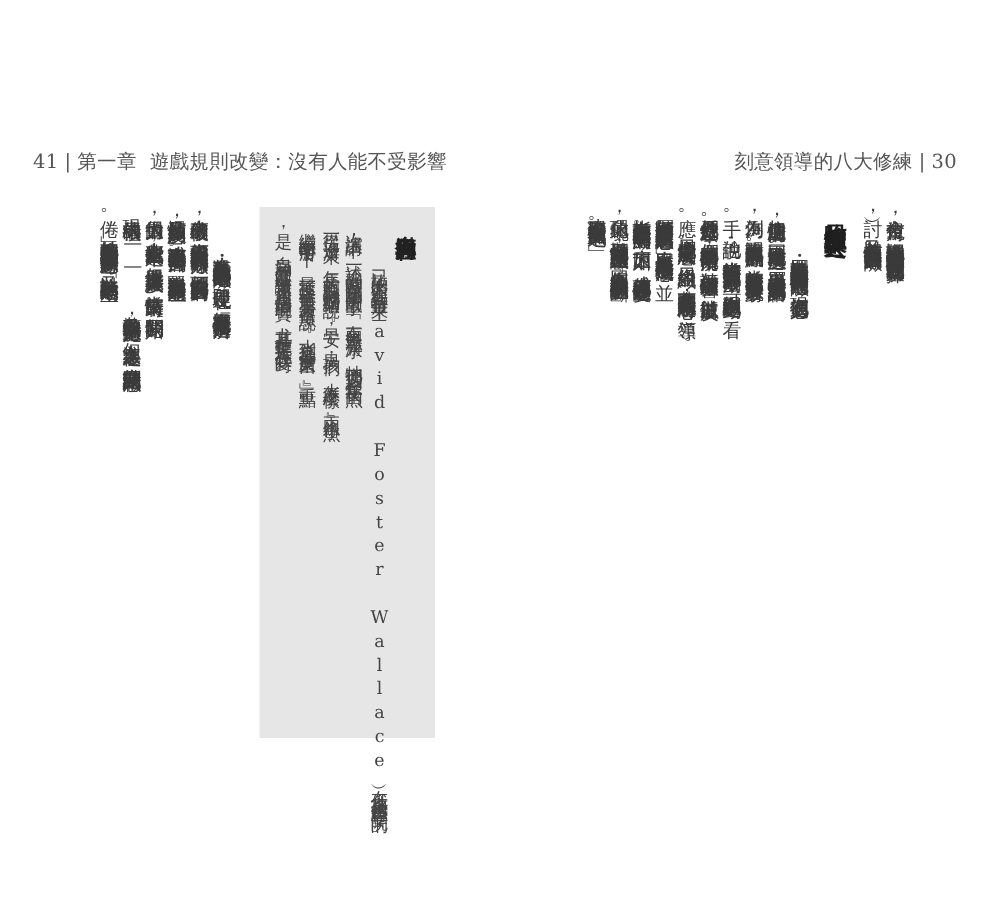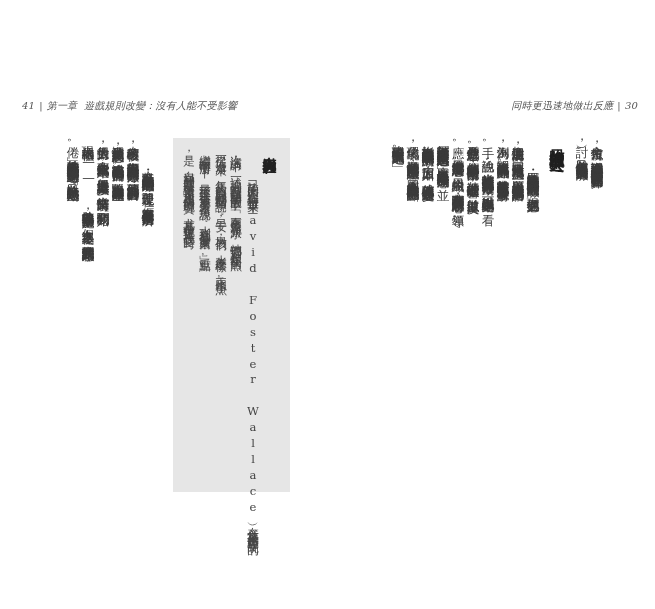--- a/index.html
+++ b/index.html
@@ -1,20 +1,20 @@
 <!DOCTYPE html>
 <html><head>
 <meta charset="utf-8">
 <style>
   html, body { margin: 0; padding: 0; background: #ffffff; }
   body { width: 655px; height: 609px; position: relative; overflow: hidden;
          font-family: "DejaVu Serif", "Liberation Serif", serif; color: #3a3a3a; }
   .spread { position: absolute; left: 0; top: 0; width: 655px; height: 609px; background: #fff; }
-  .running-head { position: absolute; top: 99px; font-size: 10px; color: #555; white-space: nowrap;
-                  font-family: "DejaVu Serif", serif; letter-spacing: 0.2px; font-style: italic; }
+  .running-head { position: absolute; top: 99px; font-size: 13px; color: #555; white-space: nowrap;
+                  font-family: "DejaVu Serif", serif; letter-spacing: 0.2px; }
   .running-head.left { left: 22px; }
   .running-head.right { right: 17px; }
   .sep { margin: 0 4px; }
   .col { position: absolute; writing-mode: vertical-rl; text-orientation: upright;
          font-size: 12.6px; line-height: 15px; letter-spacing: 0.45px; white-space: nowrap;
          color: #3b3b3b; }
   .col.indent { padding-top: 26px; }
   .heading { position: absolute; writing-mode: vertical-rl; text-orientation: upright;
              font-family: "DejaVu Sans", sans-serif; font-weight: bold; font-size: 15px;
              letter-spacing: 1px; color: #1f1f1f; white-space: nowrap; }
@@ -28,21 +28,21 @@
 </style>
 </head>
 <body>
 
 <div class="spread">
 
   <div class="running-head left">
     <span>41</span><span class="sep">|</span><span>第一章</span>&nbsp;&nbsp;<span>遊戲規則改變：沒有人能不受影響</span>
   </div>
   <div class="running-head right">
-    <span>同時更迅速地做出反應</span><span class="sep">|</span><span>30</span>
+    <span>刻意領導的八大修練</span><span class="sep">|</span><span>30</span>
   </div>
 
   <div class="col" style="left:590px; top:136px;">全方位視角，認識這個事實有助於我們確定領導方法是不是「永恆」的（我們將在第三篇探</div>
   <div class="col" style="left:575px; top:136px;">討），以及相信永恆的領導人會不會有自滿的風險。</div>
 
   <div class="heading" style="left:547px; top:137px;">昨日的假設揮之不去</div>
 
   <div class="col indent" style="left:526px; top:136px;">羅恩・法歡強調執行長和更廣泛的各種領導人自滿的可能性和危險。現在他們必須更</div>
   <div class="col" style="left:511px; top:136px;">加注意週遭的情況，同時更迅速地做出反應。羅恩舉過去與一家底特律大型汽車製造商的諮</div>
   <div class="col" style="left:496px; top:136px;">洵為例，來說明他對領導人自滿的觀點。當時的企業執行長通常不必像今日那樣考慮競爭對</div>

